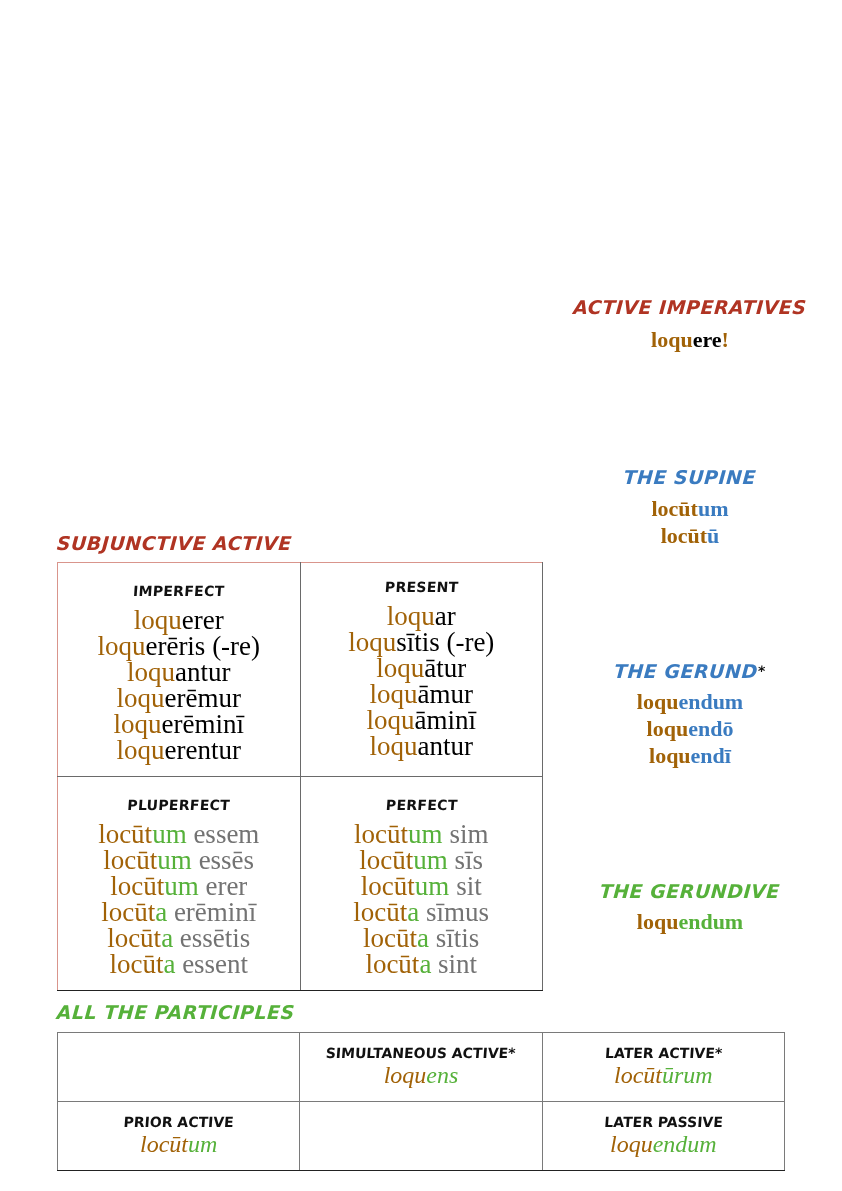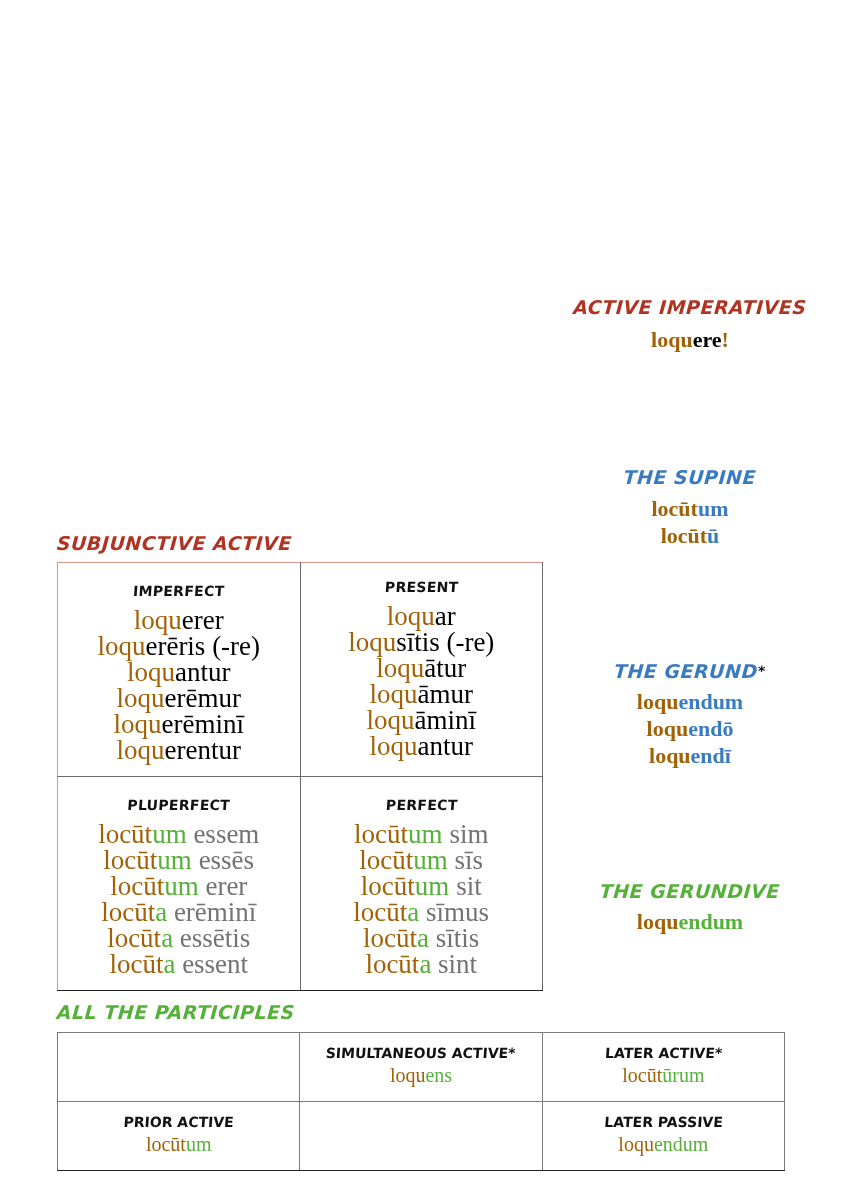--- a/index.html
+++ b/index.html
@@ -37,21 +37,21 @@
 
   
   .part-table { position: absolute; left: 57px; top: 1032px; width: 728px; height: 139px;
                 border-collapse: collapse; table-layout: fixed; }
   .part-table td { border: 1.5px solid #7a7a7a; text-align: center; vertical-align: top;
                    padding: 0; }
   .part-table tr:last-child td { border-bottom: 1.5px solid #222; }
   .part-title { font-family: "DejaVu Sans", sans-serif; font-weight: 900; font-size: 14px;
                 text-transform: uppercase; display: block; margin-top: 12px; margin-bottom: 2px;
                 transform: skewX(-4deg); }
-  .part-form { font-size: 20px; line-height: 24px; display: block; }
+  .part-form { font-size: 24px; line-height: 24px; display: block; font-style: italic; }
 </style>
 </head>
 <body>
 
 <div class="block" style="left:570px; top:292px; width:240px;">
   <span class="heading red" style="font-size:19px; line-height:30px;">Active Imperatives</span>
   <span class="side-form" style="margin-top:4px;">
     <span class="stem">loqu</span><span class="end-red">ere</span><span class="stem">!</span>
   </span>
 </div>

